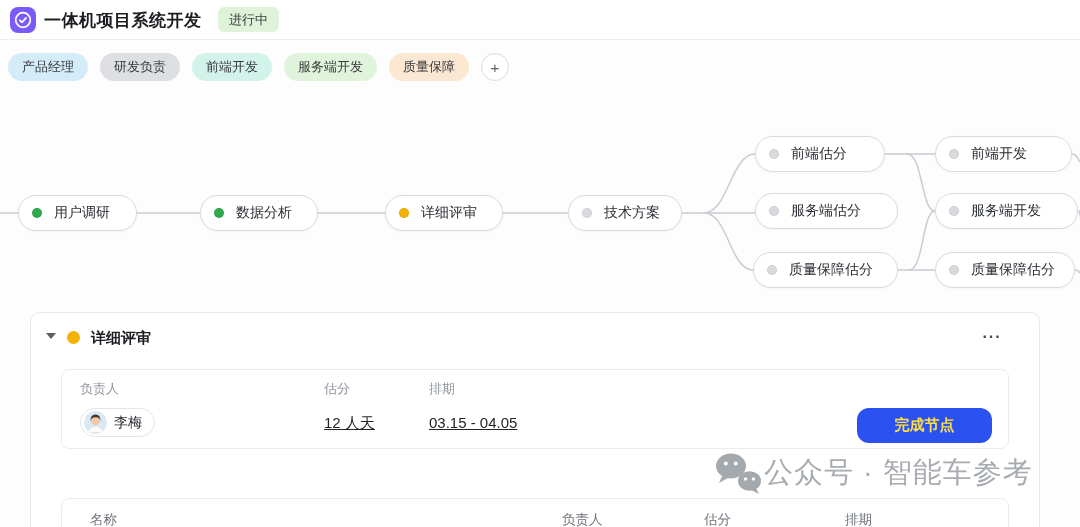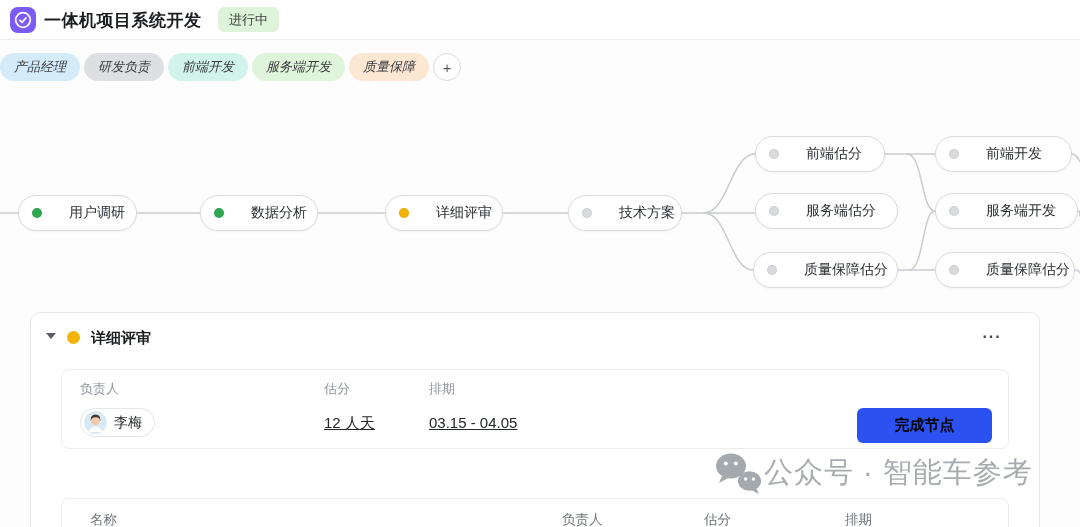--- a/index.html
+++ b/index.html
@@ -12,30 +12,30 @@
     background:#fff; border-bottom:1px solid #eeeeef; display:flex; align-items:center; }
   .appicon { position:absolute; left:10px; top:7px; width:26px; height:26px;
     border-radius:8px; background:#7a5af8; display:flex; align-items:center; justify-content:center; }
   .page-title { position:absolute; left:44px; top:0; height:40px; display:flex; align-items:center;
     font-size:17px; font-weight:bold; color:#1b1d21; letter-spacing:0.5px; }
   .status-badge { position:absolute; left:218px; top:7px; height:25px; padding:0 11px;
     background:#def3d9; border-radius:6px; display:flex; align-items:center;
     font-size:13px; color:#3c413c; font-weight:500; }
 
   
-  .tagsrow { position:absolute; left:0; top:53px; display:flex; align-items:center; gap:4px;font-style:italic; }
+  .tagsrow { position:absolute; left:8px; top:53px; display:flex; align-items:center; gap:12px; }
   .tag { height:28px; padding:0 14px; border-radius:14px; display:flex; align-items:center;
     font-size:13px; font-weight:500; color:#37393d; }
   .tag-add { width:28px; height:28px; border-radius:50%; background:#fff; border:1px solid #dcdce0;
     display:flex; align-items:center; justify-content:center; font-size:15px; color:#5a5d63; }
 
   
   .edges { position:absolute; left:0; top:0; }
   .node { position:absolute; height:36px; background:#fff; border:1.5px solid #d7dade;
-    border-radius:18px; display:flex; align-items:center; padding-left:13px; gap:27px;
+    border-radius:18px; display:flex; align-items:center; padding-left:13px; gap:12px;
     box-shadow:0 1px 3px rgba(0,0,0,0.04); }
   .node .dot { width:10px; height:10px; border-radius:50%; flex:none;
     box-shadow:inset 0 0 0 1px rgba(0,0,0,0.06); }
   .node-label { font-size:14px; font-weight:500; color:#2b2e33; white-space:nowrap; }
 
   
   .panel { position:absolute; left:30px; top:312px; width:1010px; height:260px;
     background:#fff; border:1px solid #e7e8ea; border-radius:10px; }
   .tri { width:0; height:0; border-left:5px solid transparent; border-right:5px solid transparent;
     border-top:6px solid #5a5d63; }
@@ -50,21 +50,21 @@
   .cardA { position:absolute; left:30px; top:56px; width:948px; height:80px;
     border:1px solid #ececee; border-radius:8px; background:#fff; }
   .f-label { position:absolute; top:10px; font-size:13px; color:#8f949c; }
   .f-value { position:absolute; top:44px; font-size:15px; color:#23262b;text-decoration:underline; }
   .owner-chip { position:absolute; left:18px; top:38px; height:29px; padding:0 12px 0 3px;
     border:1px solid #e4e5e8; border-radius:15px; background:#fff;
     display:flex; align-items:center; gap:7px; }
   .owner-chip .name { font-size:14px; color:#2a2d32; }
   .avatar { width:23px; height:23px; border-radius:50%; overflow:hidden; flex:none; }
   .complete-btn { position:absolute; left:795px; top:38px; width:135px; height:35px;
-    background:#2b51f0; border:none; border-radius:6px; color:#000000; font-size:15px;
+    background:#2b51f0; border:none; border-radius:12px; color:#fde047; font-size:15px;
     font-weight:bold; font-family:inherit; cursor:pointer; }
 
   .subtask-row { position:absolute; left:0; top:160px; width:100%; height:24px; }
 
   .cardB { position:absolute; left:30px; top:185px; width:948px; height:70px;
     border:1px solid #ececee; border-radius:8px; background:#fff; }
   .col-h { position:absolute; top:12px; font-size:13.5px; color:#6e737b; }
 
   
   .watermark { position:absolute; left:712px; top:450px; display:flex; align-items:center;

